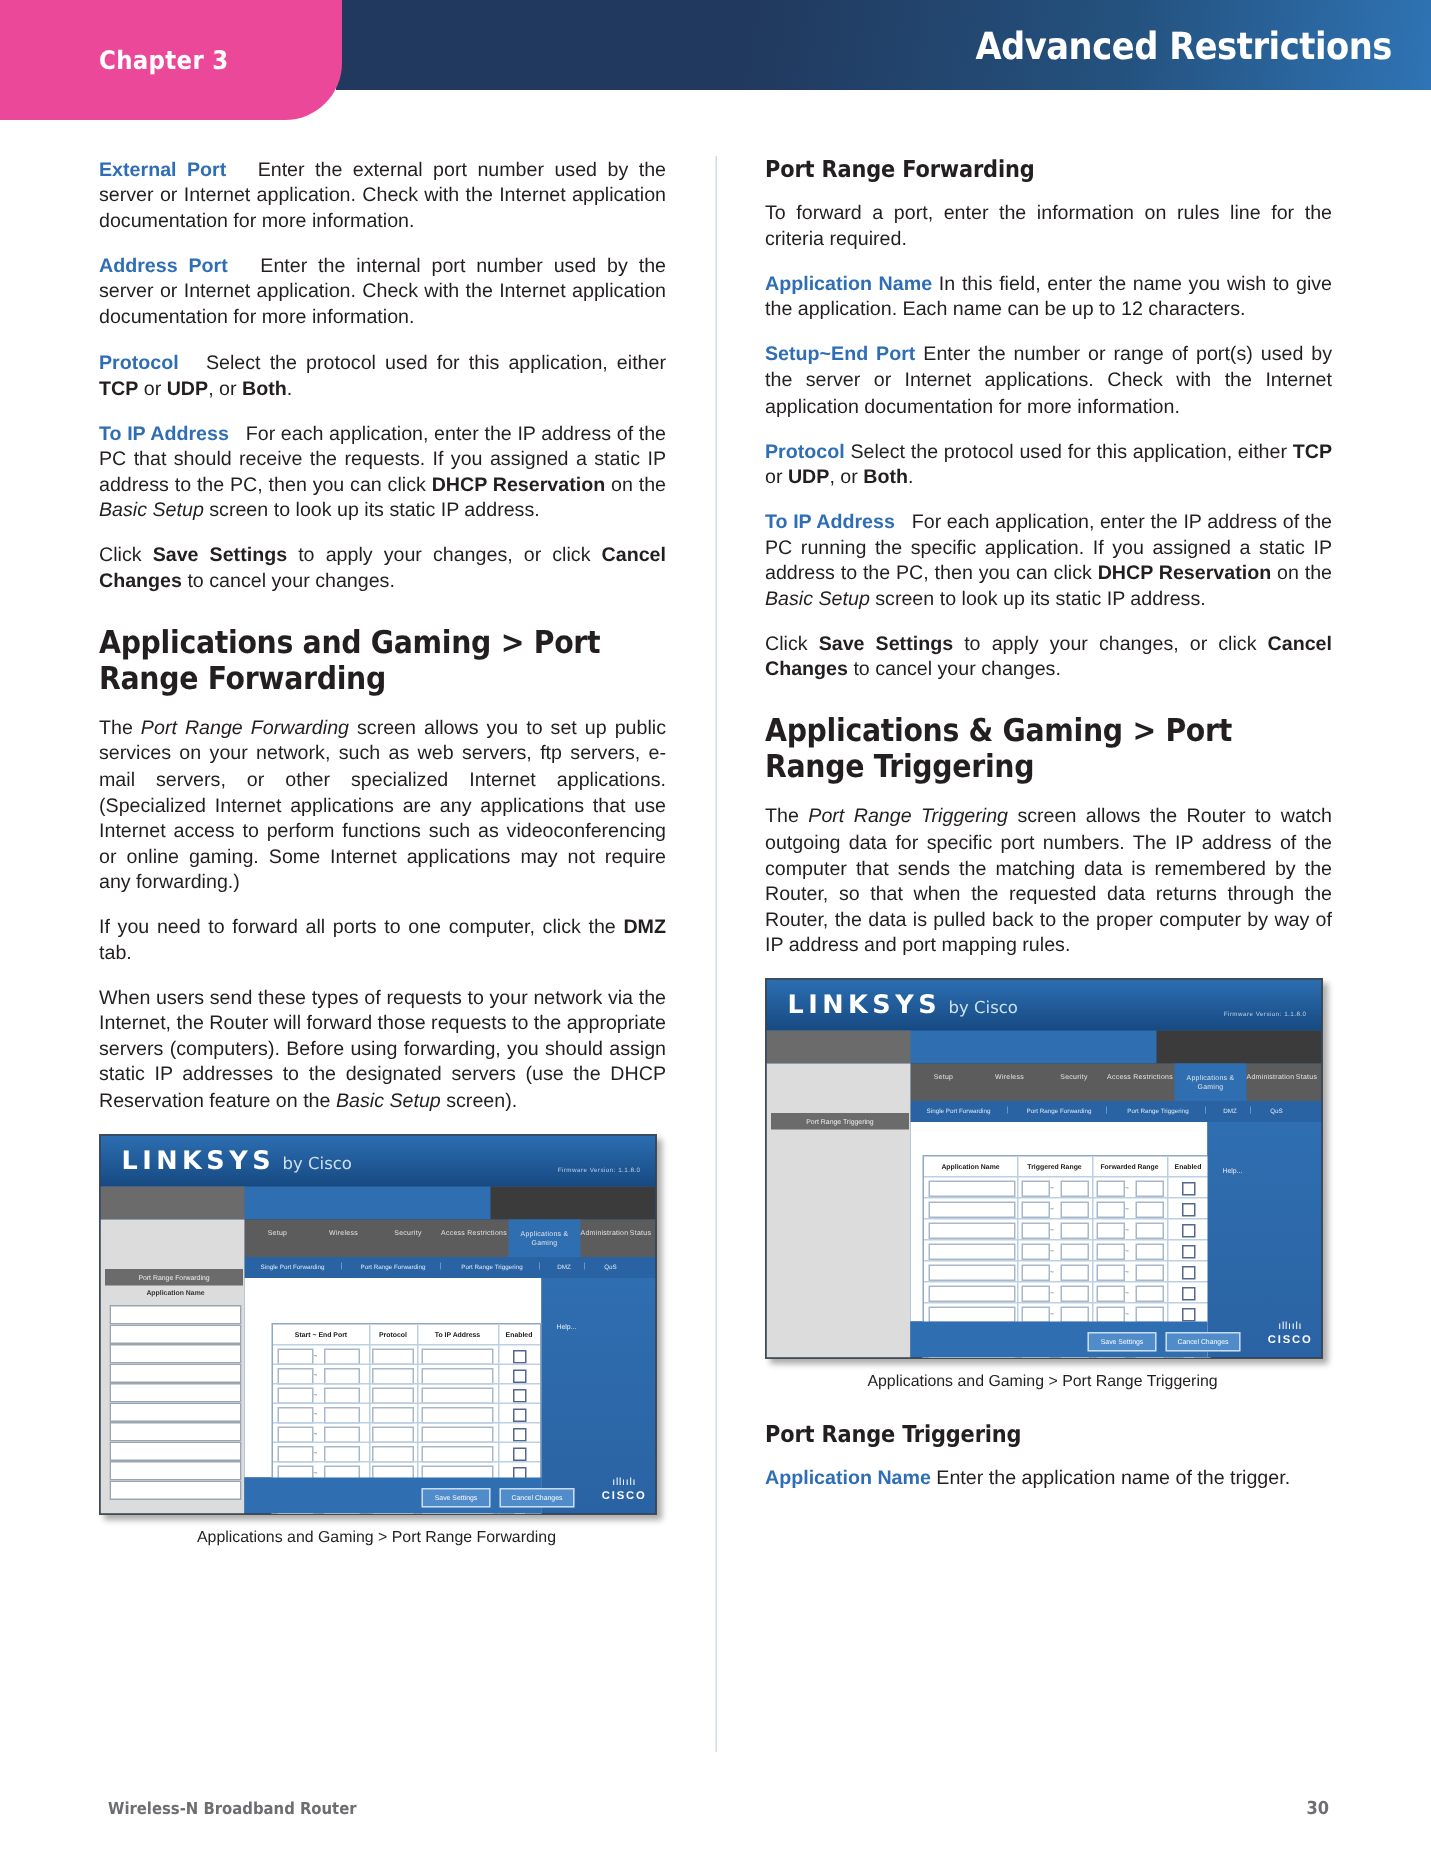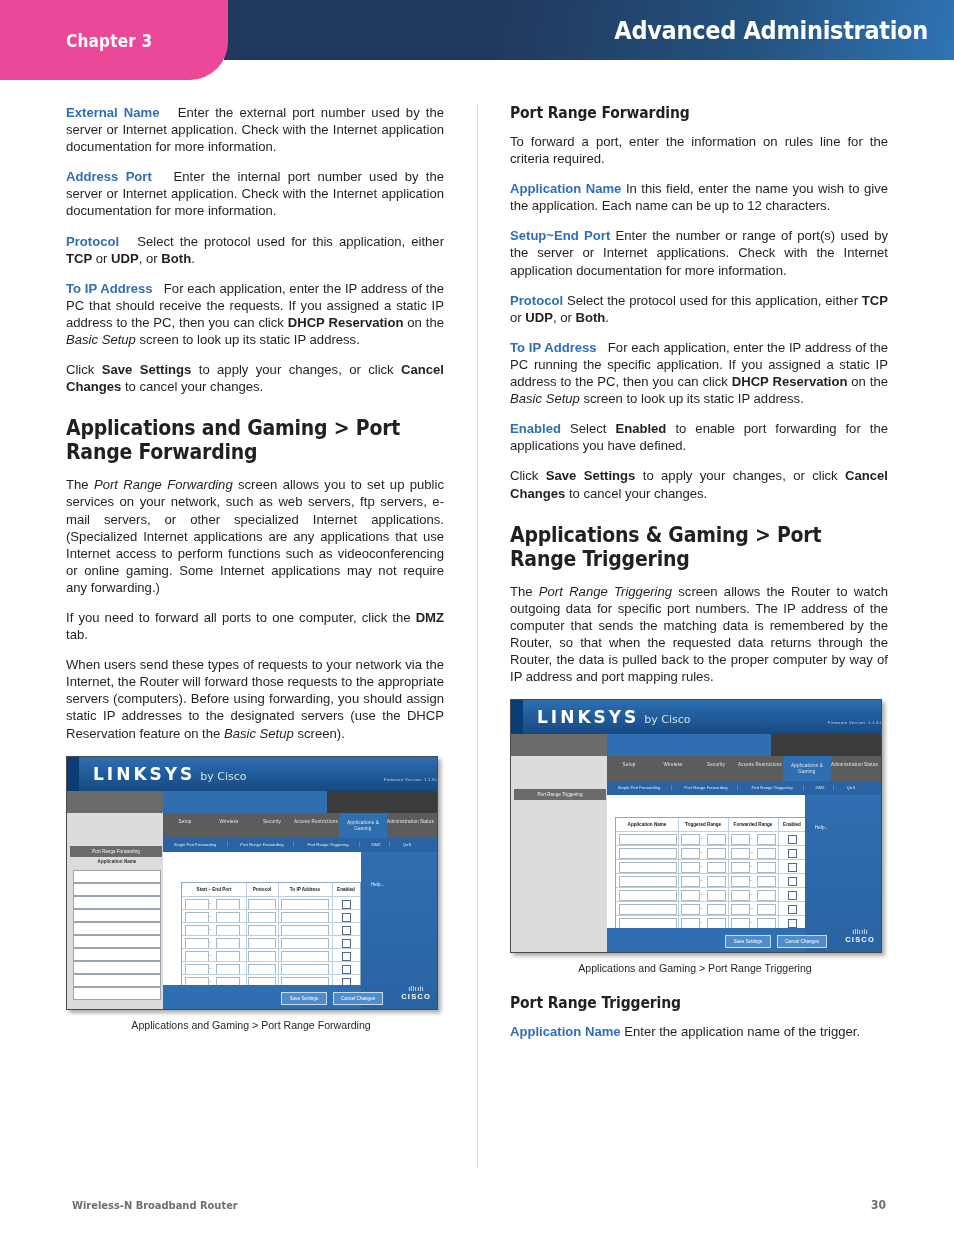--- a/index.html
+++ b/index.html
@@ -45,21 +45,21 @@
      font-size:15.5px;font-weight:bold;line-height:18px;color:#231f20;
      margin:0 0 11px 0;letter-spacing:-0.1px;}
   h2.sub.spaced{margin-top:20px;}
 
   
   .figure{margin-top:14px;}
   .shot{position:relative;width:370px;height:252px;background:#0a3d73;
         border:1px solid #4a4a4a;box-shadow:3px 3px 4px rgba(0,0,0,.33);
         overflow:hidden;}
   .shot-inner{position:absolute;inset:0;}
-  .brandbar{position:absolute;left:12px;top:0;width:100%;height:36px;
+  .brandbar{position:absolute;left:0;top:0;width:100%;height:36px;
      background:linear-gradient(180deg,#2d6eb1 0%,#1f5996 55%,#16477e 100%);}
   .logo{position:absolute;left:14px;top:7px;font-size:17px;font-weight:bold;
      color:#ffffff;letter-spacing:3px;font-family:"DejaVu Sans","Liberation Sans",sans-serif;}
   .logo em{font-style:normal;font-size:11px;font-weight:normal;letter-spacing:0;
      color:#cfe0ef;margin-left:5px;}
   .fw{position:absolute;right:10px;top:20px;font-size:4.2px;color:#bcd2e6;letter-spacing:.3px;}
 
   .navstrip{position:absolute;left:0;top:34px;width:100%;height:22px;background:#2f6eb1;}
   .navstrip .dkr{position:absolute;right:0;top:0;width:110px;height:22px;background:#3b3b3b;}
   .navstrip .dkl{position:absolute;left:0;top:0;width:96px;height:22px;background:#6b6b6b;}
@@ -114,33 +114,33 @@
      font-family:"DejaVu Sans Condensed","Liberation Sans",sans-serif;
      font-size:12px;font-weight:bold;color:#6d6e71;}
 </style>
 </head>
 <body>
 
 <div class="page">
 
   <div class="header">
     <div class="header-band">
-      <div class="header-title">Advanced Administration</div>
+      <div class="header-title">Advanced Restrictions</div>
     </div>
     <div class="chapter-tab">
       <span>Chapter 3</span>
     </div>
   </div>
 
   <div class="col-divider"></div>
 
   <div class="col col-left">
 
     <p>
-      <span class="term">External Name</span>
+      <span class="term">External Port</span>
       <span>&nbsp; Enter the external port number used by the server or Internet application. Check with the Internet application documentation for more information.</span>
     </p>
 
     <p>
       <span class="term">Address Port</span>
       <span>&nbsp; Enter the internal port number used by the server or Internet application. Check with the Internet application documentation for more information.</span>
     </p>
 
     <p>
       <span class="term">Protocol</span>
@@ -346,24 +346,20 @@
     <p>
       <span class="term">Protocol</span>
       <span> Select the protocol used for this application, either <b class="b">TCP</b> or <b class="b">UDP</b>, or <b class="b">Both</b>.</span>
     </p>
 
     <p>
       <span class="term">To IP Address</span>
       <span>&nbsp; For each application, enter the IP address of the PC running the specific application. If you assigned a static IP address to the PC, then you can click <b class="b">DHCP Reservation</b> on the <i class="i">Basic Setup</i> screen to look up its static IP address.</span>
     </p>
 
-    <p>
-      <span class="term">Enabled</span>
-      <span> Select <b class="b">Enabled</b> to enable port forwarding for the applications you have defined.</span>
-    </p>
 
     <p>
       <span>Click <b class="b">Save Settings</b> to apply your changes, or click <b class="b">Cancel Changes</b> to cancel your changes.</span>
     </p>
 
     <h1 class="sec">Applications &amp; Gaming &gt; Port Range Triggering</h1>
 
     <p>
       <span>The <i class="i">Port Range Triggering</i> screen allows the Router to watch outgoing data for specific port numbers. The IP address of the computer that sends the matching data is remembered by the Router, so that when the requested data returns through the Router, the data is pulled back to the proper computer by way of IP address and port mapping rules.</span>
     </p>

